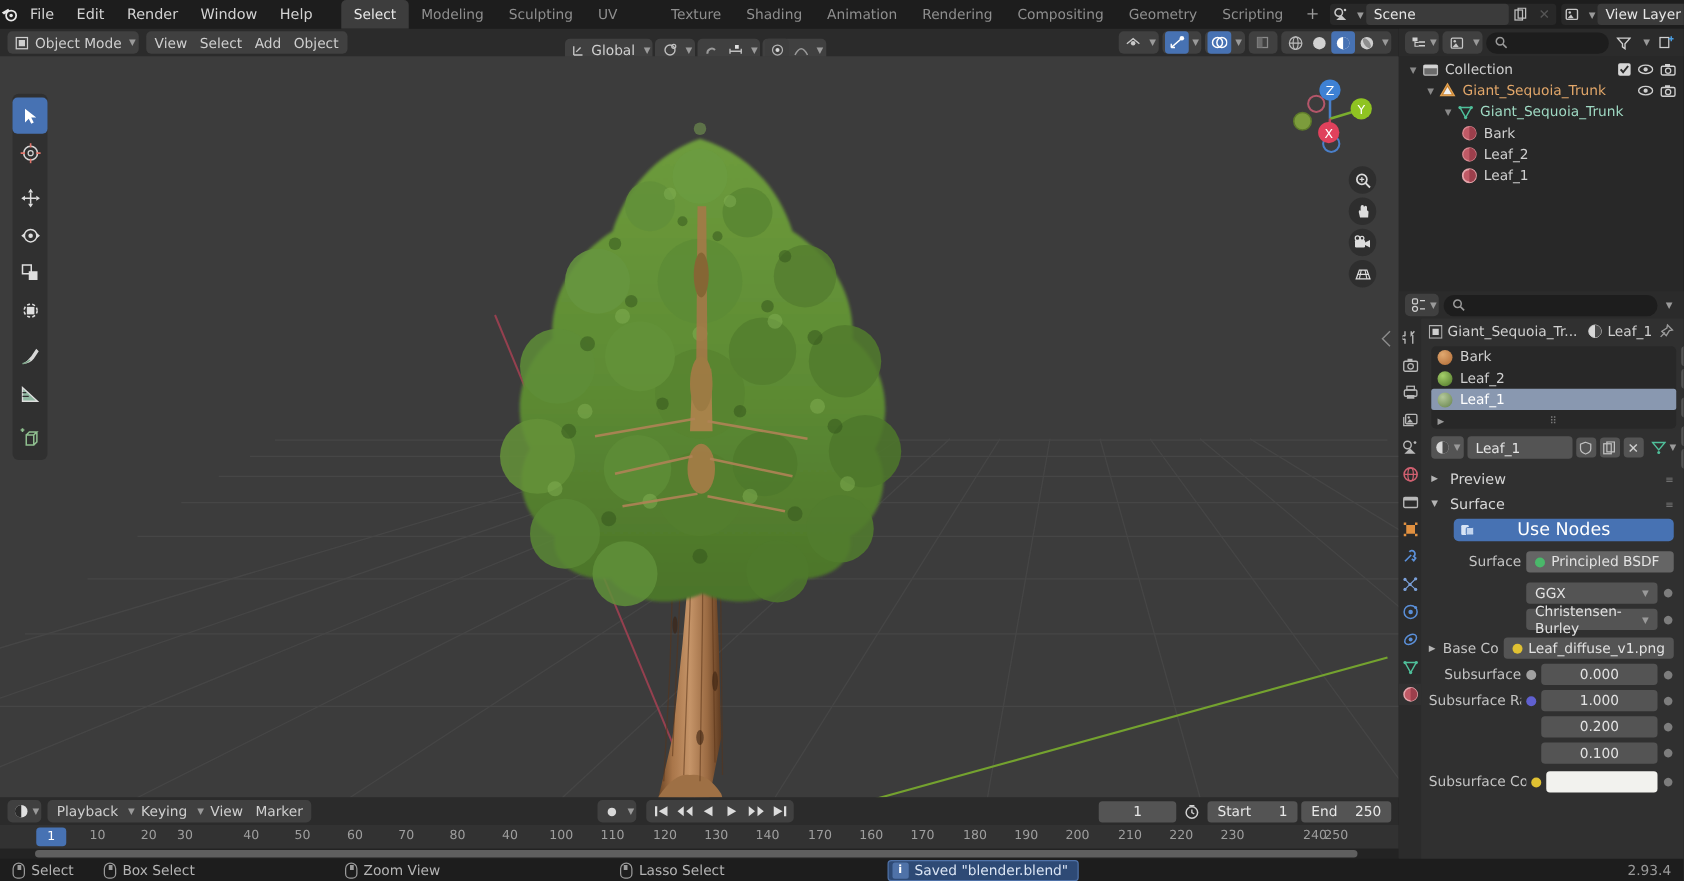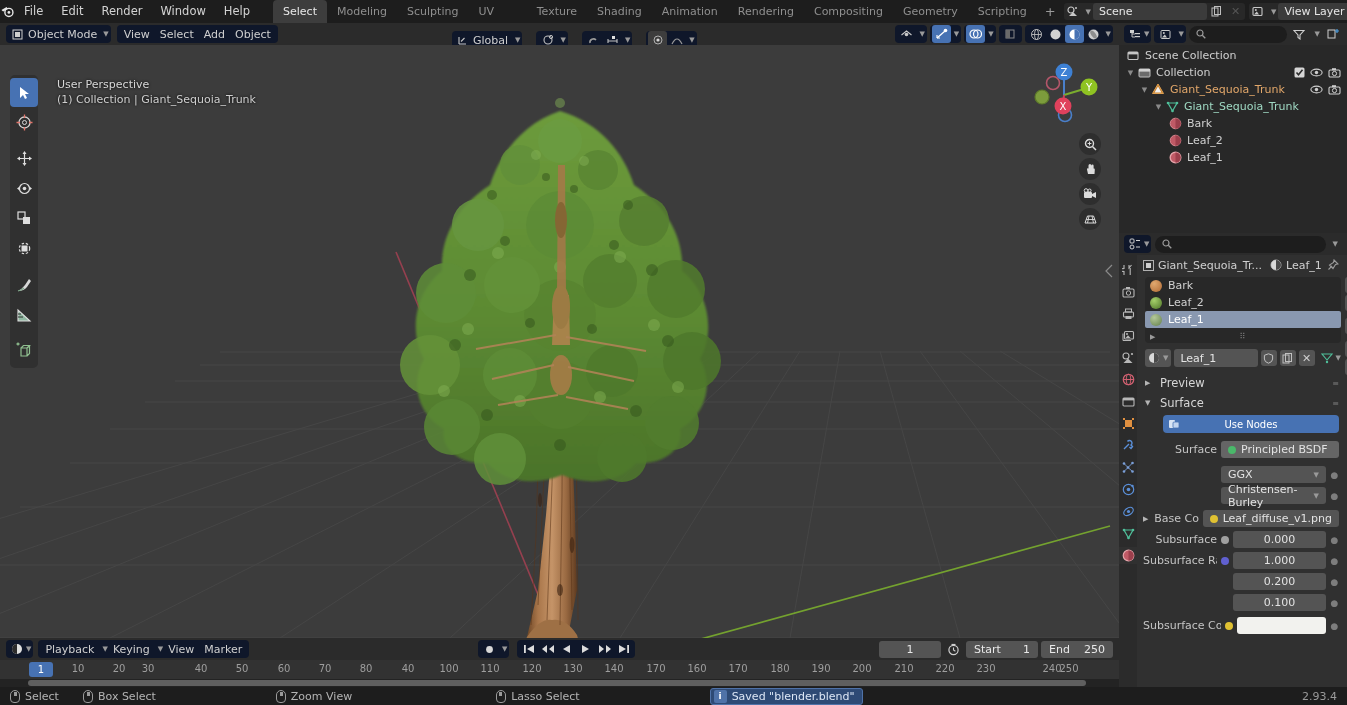--- a/index.html
+++ b/index.html
@@ -21,21 +21,21 @@
   .ws-tab.active{ background:#3d3d3d; color:#e8e8e8; border-radius:4px 4px 0 0; }
   .ws-add{ color:#9a9a9a; padding:0 8px; font-size:13px; }
   #scene-block{ margin-left:auto; display:flex; align-items:center; gap:4px; padding-right:6px;}
   .icobtn{ width:19px; height:17px; display:flex; align-items:center; justify-content:center;
     color:#bdbdbd; }
   .icobtn.dim{ color:#555; }
 
   
   #vp-header{ position:absolute; left:0; top:23px; width:1119px; height:22px;
     background:#2b2b2b; display:flex; align-items:center; padding:0 6px; }
-  .hdr-group{ display:flex; align-items:center; background:#0f172a; border-radius:4px; height:18px; padding:0 2px; }
+  .hdr-group{ display:flex; align-items:center; background:#404040; border-radius:4px; height:18px; padding:0 2px; }
   .hdr-btn{ height:18px; display:flex; align-items:center; padding:0 5px; color:#cfcfcf; font-size:11px; border-radius:3px; }
   .tog{ width:19px; height:18px; display:flex; align-items:center; justify-content:center; border-radius:3px; }
   .tog.on{ background:#4772b3; }
 
   
   #viewport{ position:absolute; left:0; top:45px; width:1119px; height:593px;
     background:#3c3c3c; overflow:hidden; }
   #grid{ position:absolute; inset:0; }
   #vp-text{ position:absolute; left:57px; top:32px; color:#d8d8d8; font-size:11px; line-height:15px;
     text-shadow:0 0 3px #000; }
@@ -94,21 +94,21 @@
   .mat-row.sel{ background:#8998b0; color:#fff; border-radius:2px; }
   .matball{ width:12px; height:12px; border-radius:50%; }
   #matlist-btns{ position:absolute; right:-22px; top:0; width:18px; display:flex; flex-direction:column; gap:2px; }
   .mlb{ width:17px; height:16px; background:#545454; border-radius:3px; display:flex;
     align-items:center; justify-content:center; color:#d0d0d0; font-size:11px; }
   #matname-row{ margin:6px 6px 0 8px; display:flex; align-items:center; gap:3px; }
   #matname-field{ flex:1; background:#545454; border-radius:3px; height:18px; display:flex;
     align-items:center; padding:0 6px; font-size:11px; color:#e4e4e4; }
   .panel-hdr{ height:20px; display:flex; align-items:center; gap:5px; padding:0 8px; font-size:11.5px; color:#d6d6d6; }
   #usenodes{ margin:2px 8px 0 26px; height:18px; background:#4772b3; border-radius:4px;
-    display:flex; align-items:center; justify-content:center; color:#fff; font-size:10px; position:relative; }
+    display:flex; align-items:center; justify-content:center; color:#fff; font-size:14px; position:relative; }
   .prop-row{ display:flex; align-items:center; height:19px; margin:2px 8px 0 6px; gap:4px; }
   .prop-label{ width:74px; text-align:right; font-size:11px; color:#c4c4c4; white-space:nowrap; overflow:hidden; }
   .sockdot{ width:8px; height:8px; border-radius:50%; flex:0 0 8px; }
   .prop-val{ flex:1; background:#545454; border-radius:3px; height:17px; display:flex;
     align-items:center; padding:0 7px; font-size:11px; color:#e2e2e2; gap:5px;}
   .prop-val.center{ justify-content:center; }
   .prop-val.sel{ background:#656565; }
   .anim-dot{ width:9px; display:flex; align-items:center; justify-content:center; color:#7d7d7d; font-size:9px; }
   .tri{ width:10px; color:#b4b4b4; font-size:7px; display:flex; align-items:center; }
   #version{ position:absolute; right:8px; bottom:2px; color:#8c8c8c; font-size:10.5px; }
@@ -211,21 +211,21 @@
     </div>
     <div class="hdr-group" style="margin-left:6px;">
       <span class="hdr-btn">View</span>
       <span class="hdr-btn">Select</span>
       <span class="hdr-btn">Add</span>
       <span class="hdr-btn">Object</span>
     </div>
 
     <div style="flex:1;"></div>
 
-    <div class="row" style="gap:14px;position:absolute;left:452px;margin-top:12px;">
+    <div class="row" style="gap:2px;position:absolute;left:452px;margin-top:12px;">
       <div class="hdr-group">
         <span style="margin-left:3px;">
           <svg width="12" height="11" viewBox="0 0 12 11">
               <path d="M2 9 L2 2 M2 9 L9 9" stroke="#c6c6c6" stroke-width="1.1" fill="none"></path>
               <path d="M4 6.5 L7.5 3" stroke="#c6c6c6" stroke-width="1.1"></path>
             </svg>
         </span>
         <span class="hdr-btn" style="padding:0 4px;">Global</span>
         <span class="dd-arrow">▼</span>
       </div>
@@ -518,24 +518,20 @@
 
       <g transform="translate(553,605)">
         <circle r="11" fill="none" stroke="#e8b05a" stroke-width="1.6" stroke-dasharray="4 3"></circle>
         <circle r="11" fill="none" stroke="#f2d8b0" stroke-width="0.7"></circle>
         <circle r="2" fill="#e8a845"></circle>
       </g>
 
       <path d="M1112 220 L1106 226 L1112 232" fill="none" stroke="#8a8a8a" stroke-width="1.2"></path>
     </svg>
 
-    <div id="vp-text">
-      <div>User Perspective</div>
-      <div class="l2">(1) Collection | Giant_Sequoia_Trunk</div>
-    </div>
 
     <div id="vp-toolbar">
       <div class="tool active">
         <svg width="16" height="16" viewBox="0 0 16 16">
             <path d="M4 2 L4 13 L7 10 L9 14 L11 13 L9 9 L13 9 Z" fill="#ffffff"></path>
           </svg>
       </div>
       <div class="tool">
         <svg width="17" height="17" viewBox="0 0 17 17">
             <circle cx="8.5" cy="8.5" r="5.5" fill="none" stroke="#d5d5d5" stroke-width="1.3"></circle>
@@ -795,30 +791,20 @@
       <div class="icobtn">
         <svg width="12" height="12" viewBox="0 0 12 12">
             <rect x="1" y="2" width="7" height="8" fill="none" stroke="#cfcfcf" stroke-width="1"></rect>
             <path d="M10 1 L10 5 M8 3 L12 3" stroke="#4a9de0" stroke-width="1.2"></path>
           </svg>
       </div>
     </div>
 
     <div style="padding-top:2px;">
 
-      <div class="ol-row">
-        <span style="width:6px;"></span>
-        <span class="ol-ico">
-          <svg width="12" height="11" viewBox="0 0 12 11">
-              <rect x="1" y="2" width="10" height="7.5" rx="1" fill="none" stroke="#c6c6c6" stroke-width="1.1"></rect>
-              <rect x="1" y="2" width="10" height="2.4" fill="#c6c6c6"></rect>
-            </svg>
-        </span>
-        <span style="margin-left:4px;">Scene Collection</span>
-      </div>
 
       <div class="ol-row">
         <span style="width:6px;"></span>
         <span class="ol-dis">▼</span>
         <span class="ol-ico">
           <svg width="13" height="12" viewBox="0 0 13 12">
               <rect x="1" y="2" width="11" height="8" rx="1" fill="#6b6b6b" stroke="#bdbdbd" stroke-width="1"></rect>
               <rect x="1" y="2" width="11" height="2.6" fill="#d2d2d2"></rect>
             </svg>
         </span>

